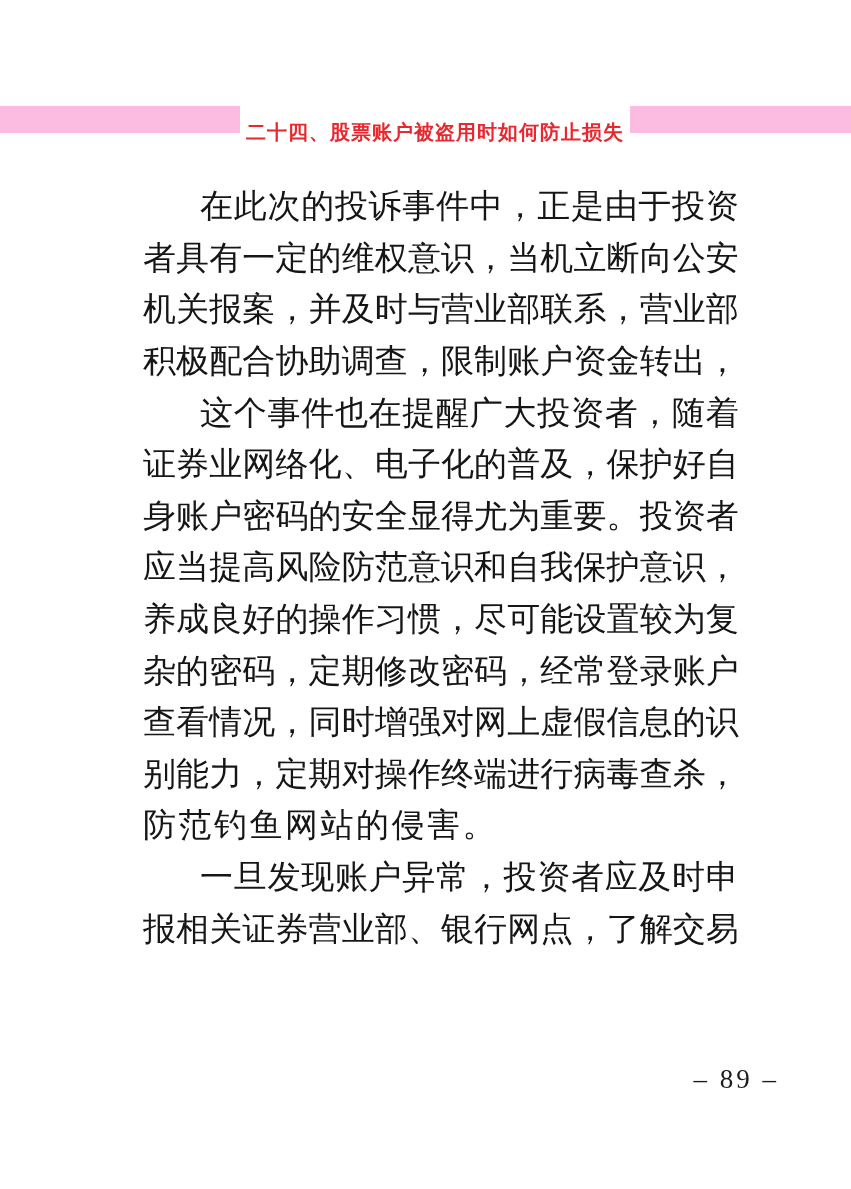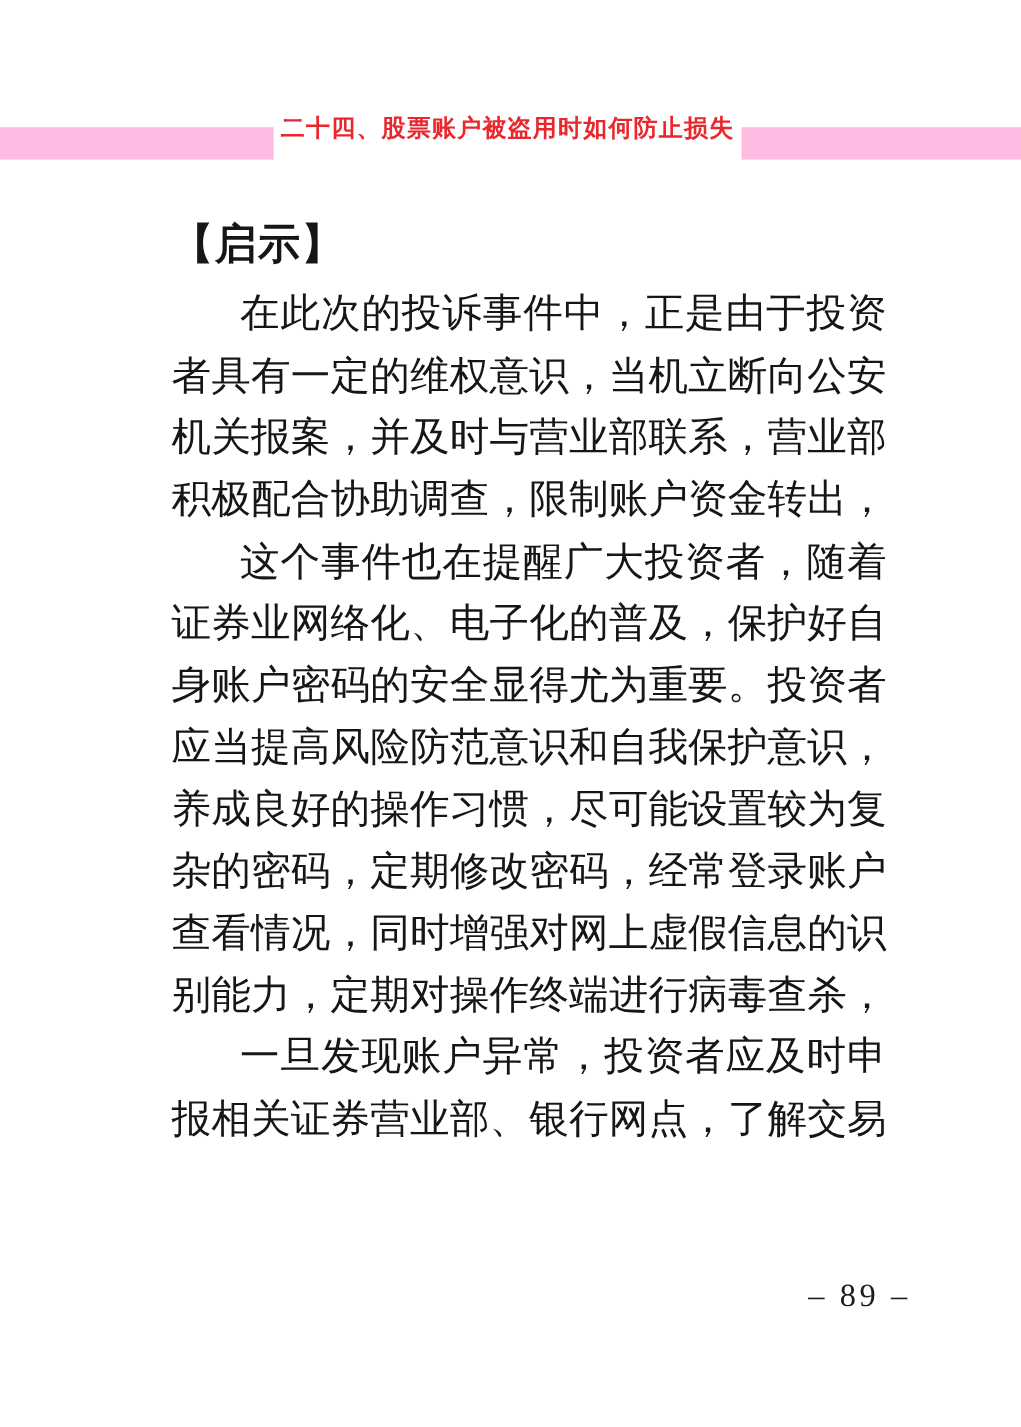--- a/index.html
+++ b/index.html
@@ -20,27 +20,27 @@
   .header-band {
     position: absolute;
     left: 0;
     top: 106px;
     width: 851px;
     height: 27px;
     background: #fcbce2;
   }
   .title-box {
     position: absolute;
-    left: 228px;
+    left: 240px;
     top: 93px;
     width: 390px;
     height: 53px;
     background: #ffffff;
     display: flex;
-    align-items: flex-start;
+    align-items: flex-end;
     justify-content: center;
   }
   .chapter-title {
     font-family: "Liberation Sans", "DejaVu Sans", sans-serif;
     font-weight: bold;
     font-size: 20px;
     letter-spacing: 1px;
     color: #e8282e;
     white-space: nowrap;
   }
@@ -74,40 +74,39 @@
     line-height: 51.6px;
     letter-spacing: 2.5px;
   }
   .indent {
     padding-left: 57px;
   }
 
   
   .page-number {
     position: absolute;
-    right: 92px;
+    right: 72px;
     top: 1064px;
     font-size: 27px;
     color: #1c1c1c;
     letter-spacing: 3px;
     white-space: nowrap;
   }
 </style>
 </head>
 <body>
 
 <div class="page">
 
   <div class="header-band"></div>
   <div class="title-box">
     <span class="chapter-title">二十四、股票账户被盗用时如何防止损失</span>
   </div>
 
   <div class="body-block">
-    <div class="section-heading">【启示】</div>
 
     <div>
       <div class="line jline indent">
           <span>在</span>
           <span>此</span>
           <span>次</span>
           <span>的</span>
           <span>投</span>
           <span>诉</span>
           <span>事</span>
@@ -335,20 +334,21 @@
           <span>终</span>
           <span>端</span>
           <span>进</span>
           <span>行</span>
           <span>病</span>
           <span>毒</span>
           <span>查</span>
           <span>杀</span>
           <span>，</span>
         </div>
+      <div class="line plain">防范钓鱼网站的侵害。</div>
     </div>
 
     <div>
       <div class="line jline indent">
           <span>一</span>
           <span>旦</span>
           <span>发</span>
           <span>现</span>
           <span>账</span>
           <span>户</span>

